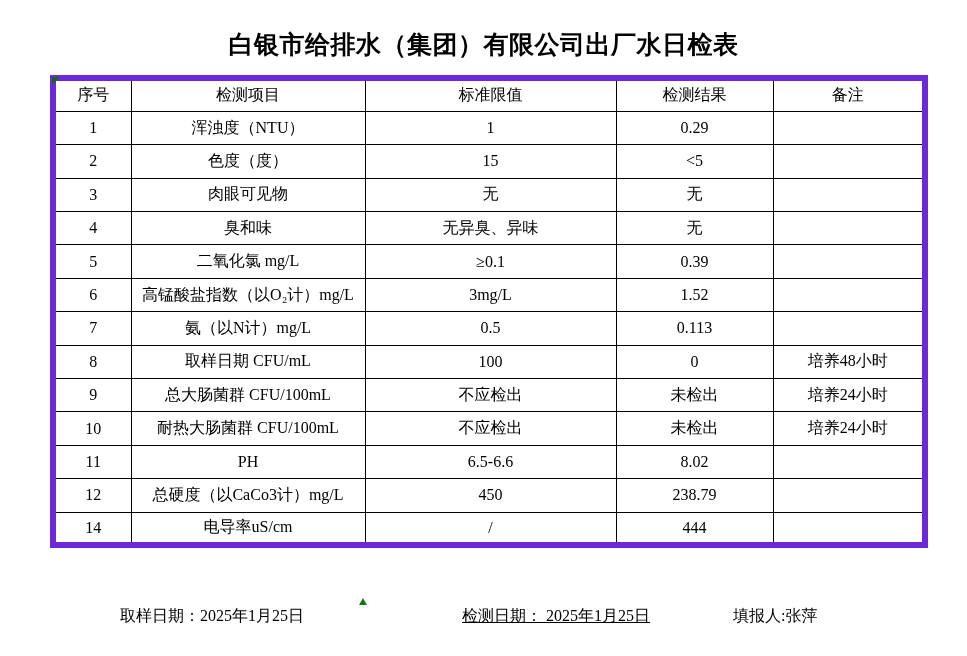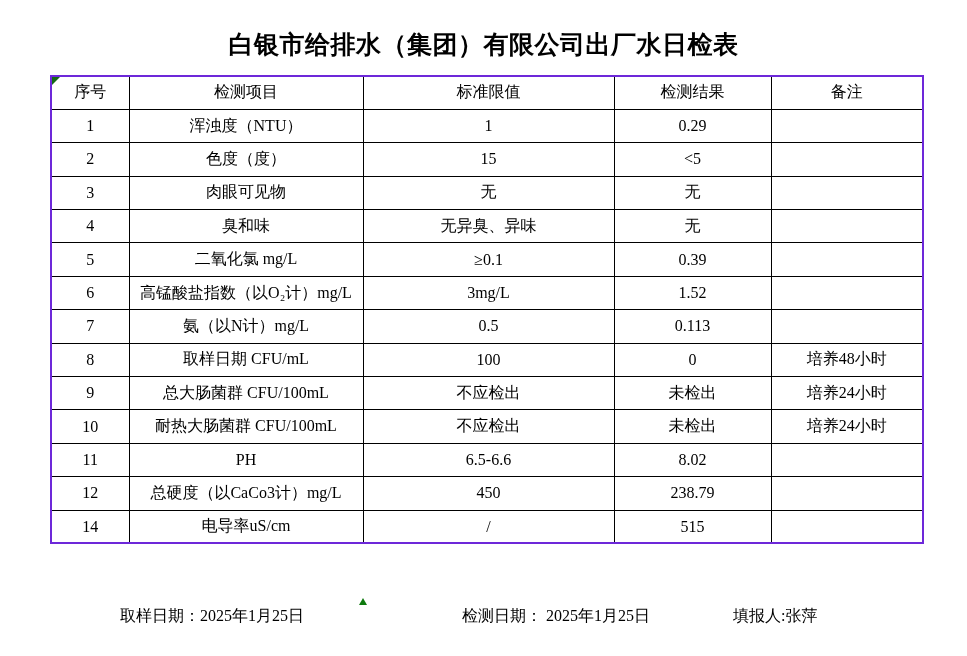--- a/index.html
+++ b/index.html
@@ -25,21 +25,21 @@
     font-size: 25px;
     font-weight: 600;
     letter-spacing: 0.5px;
   }
   table.report-table {
     position: absolute;
     left: 50px; top: 75px;
     width: 872px;
     border-collapse: collapse;
     table-layout: fixed;
-    border: 2px solid #6d28d9;
+    border: 6px solid #6d28d9;
   }
   .report-table th, .report-table td {
     border: 1.5px solid #000000;
     height: 33.4px;
     padding: 0 2px;
     text-align: center;
     vertical-align: middle;
     font-size: 16px;
     font-weight: normal;
     white-space: nowrap;
@@ -61,21 +61,21 @@
     border-bottom: 7px solid #0e7a0e;
   }
   .footer-item {
     position: absolute;
     top: 606px;
     font-size: 16px;
     white-space: nowrap;
     margin-left: 15px;
   }
   .footer-sampling { left: 105px; }
-  .footer-testing  { left: 447px; }
+  .footer-testing  { left: 447px; text-decoration: underline; }
   .footer-reporter { left: 718px; }
 </style>
 </head>
 <body>
 
 <div class="page">
 
   <h1 class="title">白银市给排水（集团）有限公司出厂水日检表</h1>
 
   <table class="report-table">
@@ -177,21 +177,21 @@
         <td>12</td>
         <td>总硬度（以CaCo3计）mg/L</td>
         <td>450</td>
         <td>238.79</td>
         <td></td>
       </tr>
       <tr>
         <td>14</td>
         <td>电导率uS/cm</td>
         <td>/</td>
-        <td>515</td>
+        <td>444</td>
         <td></td>
       </tr>
     </tbody>
   </table>
 
   <div class="corner-marker"></div>
   <div class="flag-marker"></div>
 
   <div class="footer-item footer-sampling">取样日期：2025年1月25日</div>
   <div class="footer-item footer-testing">检测日期： 2025年1月25日</div>

